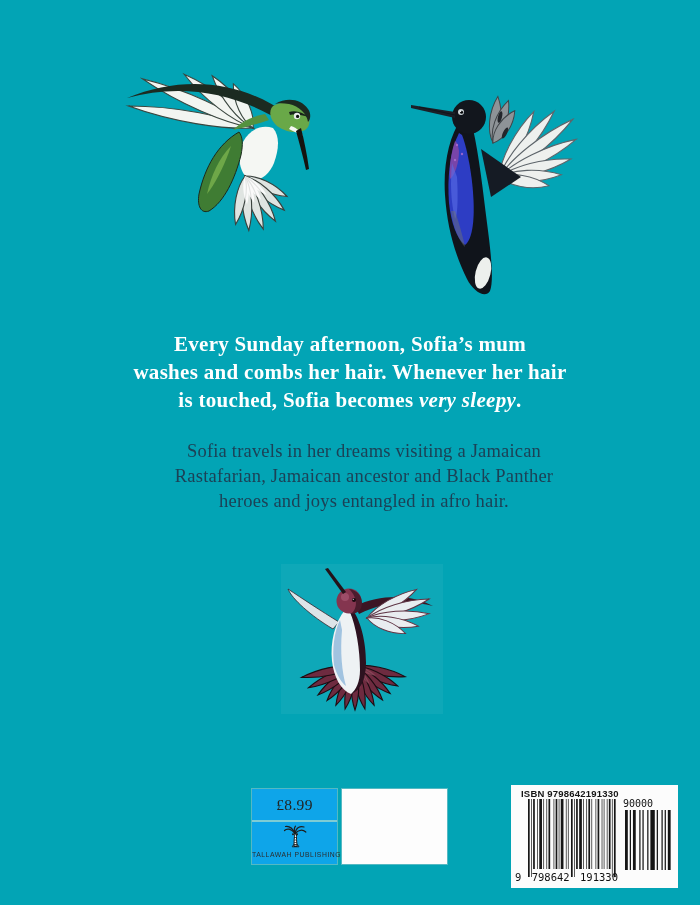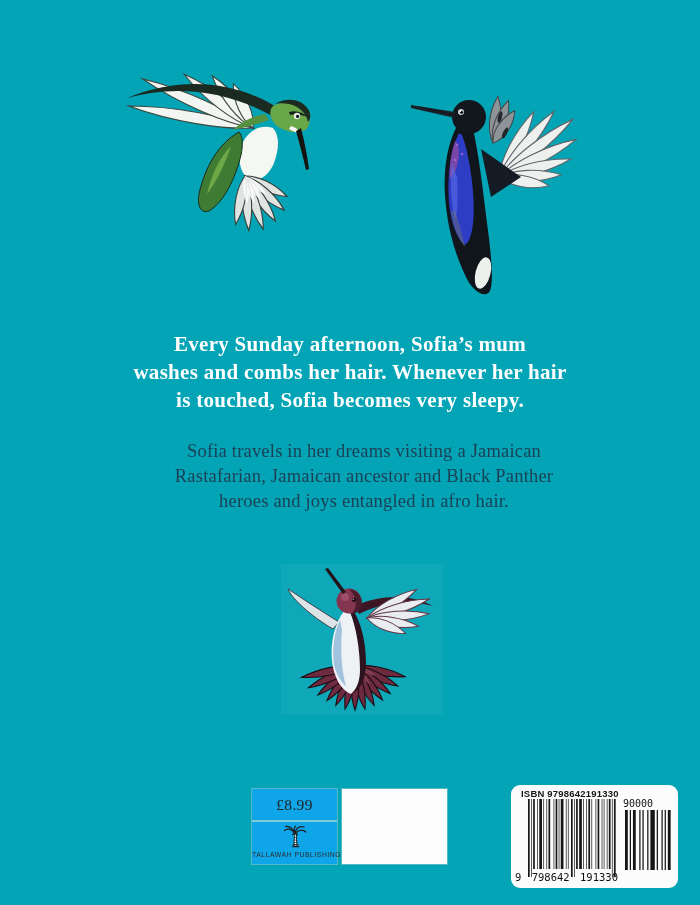--- a/index.html
+++ b/index.html
@@ -14,21 +14,21 @@
   .abs{position:absolute;}
 
   
   .blurb-primary{
     left:30px;top:330px;width:640px;
     text-align:center;
     color:#ffffff;
     font-size:21px;line-height:28px;font-weight:700;
     letter-spacing:0.3px;
   }
-  .blurb-primary .italic{}
+  .blurb-primary .italic{font-style:italic;}
   .blurb-secondary{
     left:64px;top:439px;width:600px;
     text-align:center;
     color:#1c4156;
     font-size:18.5px;line-height:25.2px;font-weight:400;
     letter-spacing:0.2px;
   }
 
   
   .price-box{
@@ -48,21 +48,21 @@
     margin-top:2px;white-space:nowrap;
   }
   .blank-box{
     left:341px;top:788px;width:107px;height:77px;
     background:#fdfdfd;border:1px solid #54b9c3;box-sizing:border-box;
   }
 
   
   .barcode-box{
     left:511px;top:785px;width:167px;height:103px;
-    background:#fcfcfc;border-radius:9px;
+    background:#fcfcfc;border-radius:0;
   }
   .isbn-label{
     left:10px;top:3px;
     font-family:"Liberation Sans", sans-serif;
     font-size:9.5px;font-weight:700;color:#151515;letter-spacing:0.2px;
     white-space:nowrap;
   }
   .barcode-main{left:17px;top:14px;}
   .barcode-digits{
     left:4px;top:86px;width:103px;

